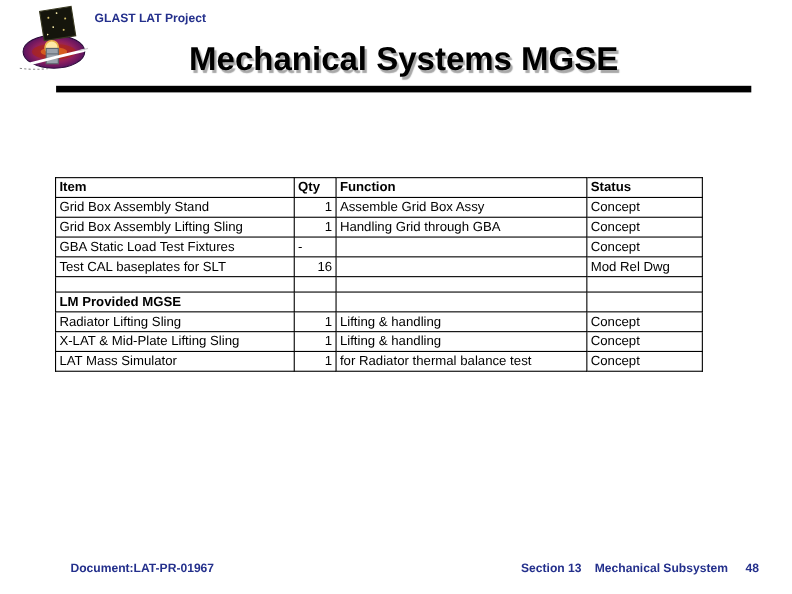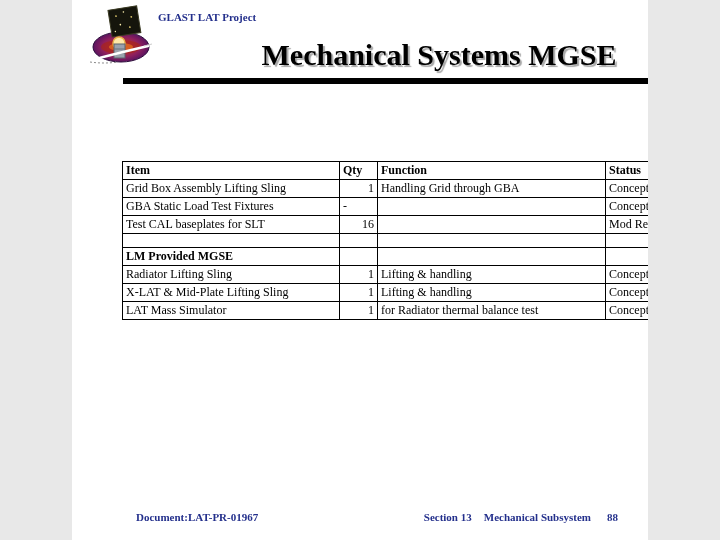--- a/index.html
+++ b/index.html
@@ -1,20 +1,20 @@
 <!DOCTYPE html>
 <html style="--navy: #24308c;"><head>
 <meta charset="utf-8">
 <style>
   html,body { margin:0; padding:0; background:#e8e8e8; }
   .slide {
     position:relative;
-    width:576px; height:540px;
+    width:720px; height:540px;
     background:#ffffff;
-    font-family:Liberation Serif, serif;
+    font-family:Liberation Sans, sans-serif;
     overflow:hidden;
     margin:0 auto;
   }
 
   
   .hdr-project {
     position:absolute; left:86px; top:11px;
     font-size:11px; font-weight:bold; color:var(--navy,#24308c);
     white-space:nowrap;
   }
@@ -133,20 +133,26 @@
     <thead>
       <tr id="cols-row">
           <th>Item</th>
           <th>Qty</th>
           <th>Function</th>
           <th>Status</th>
         </tr>
     </thead>
     <tbody id="rows-body">
         <tr>
+          <td>Grid Box Assembly Stand</td>
+          <td class="num">1</td>
+          <td>Assemble Grid Box Assy</td>
+          <td>Concept</td>
+        </tr>
+        <tr>
           <td>Grid Box Assembly Lifting Sling</td>
           <td class="num">1</td>
           <td>Handling Grid through GBA</td>
           <td>Concept</td>
         </tr>
         <tr>
           <td>GBA Static Load Test Fixtures</td>
           <td>-</td>
           <td></td>
           <td>Concept</td>
@@ -187,16 +193,16 @@
           <td>for Radiator thermal balance test</td>
           <td>Concept</td>
         </tr>
       </tbody>
   </table>
 
   <div class="footer-left">
     <span>Document:</span><span class="doc-num">LAT-PR-01967</span>
   </div>
   <div class="footer-right">
-    <span>Section 13</span><span class="subsystem">Mechanical Subsystem</span><span class="page-num">88</span>
+    <span>Section 13</span><span class="subsystem">Mechanical Subsystem</span><span class="page-num">48</span>
   </div>
 
 </div>
 
 </body></html>

